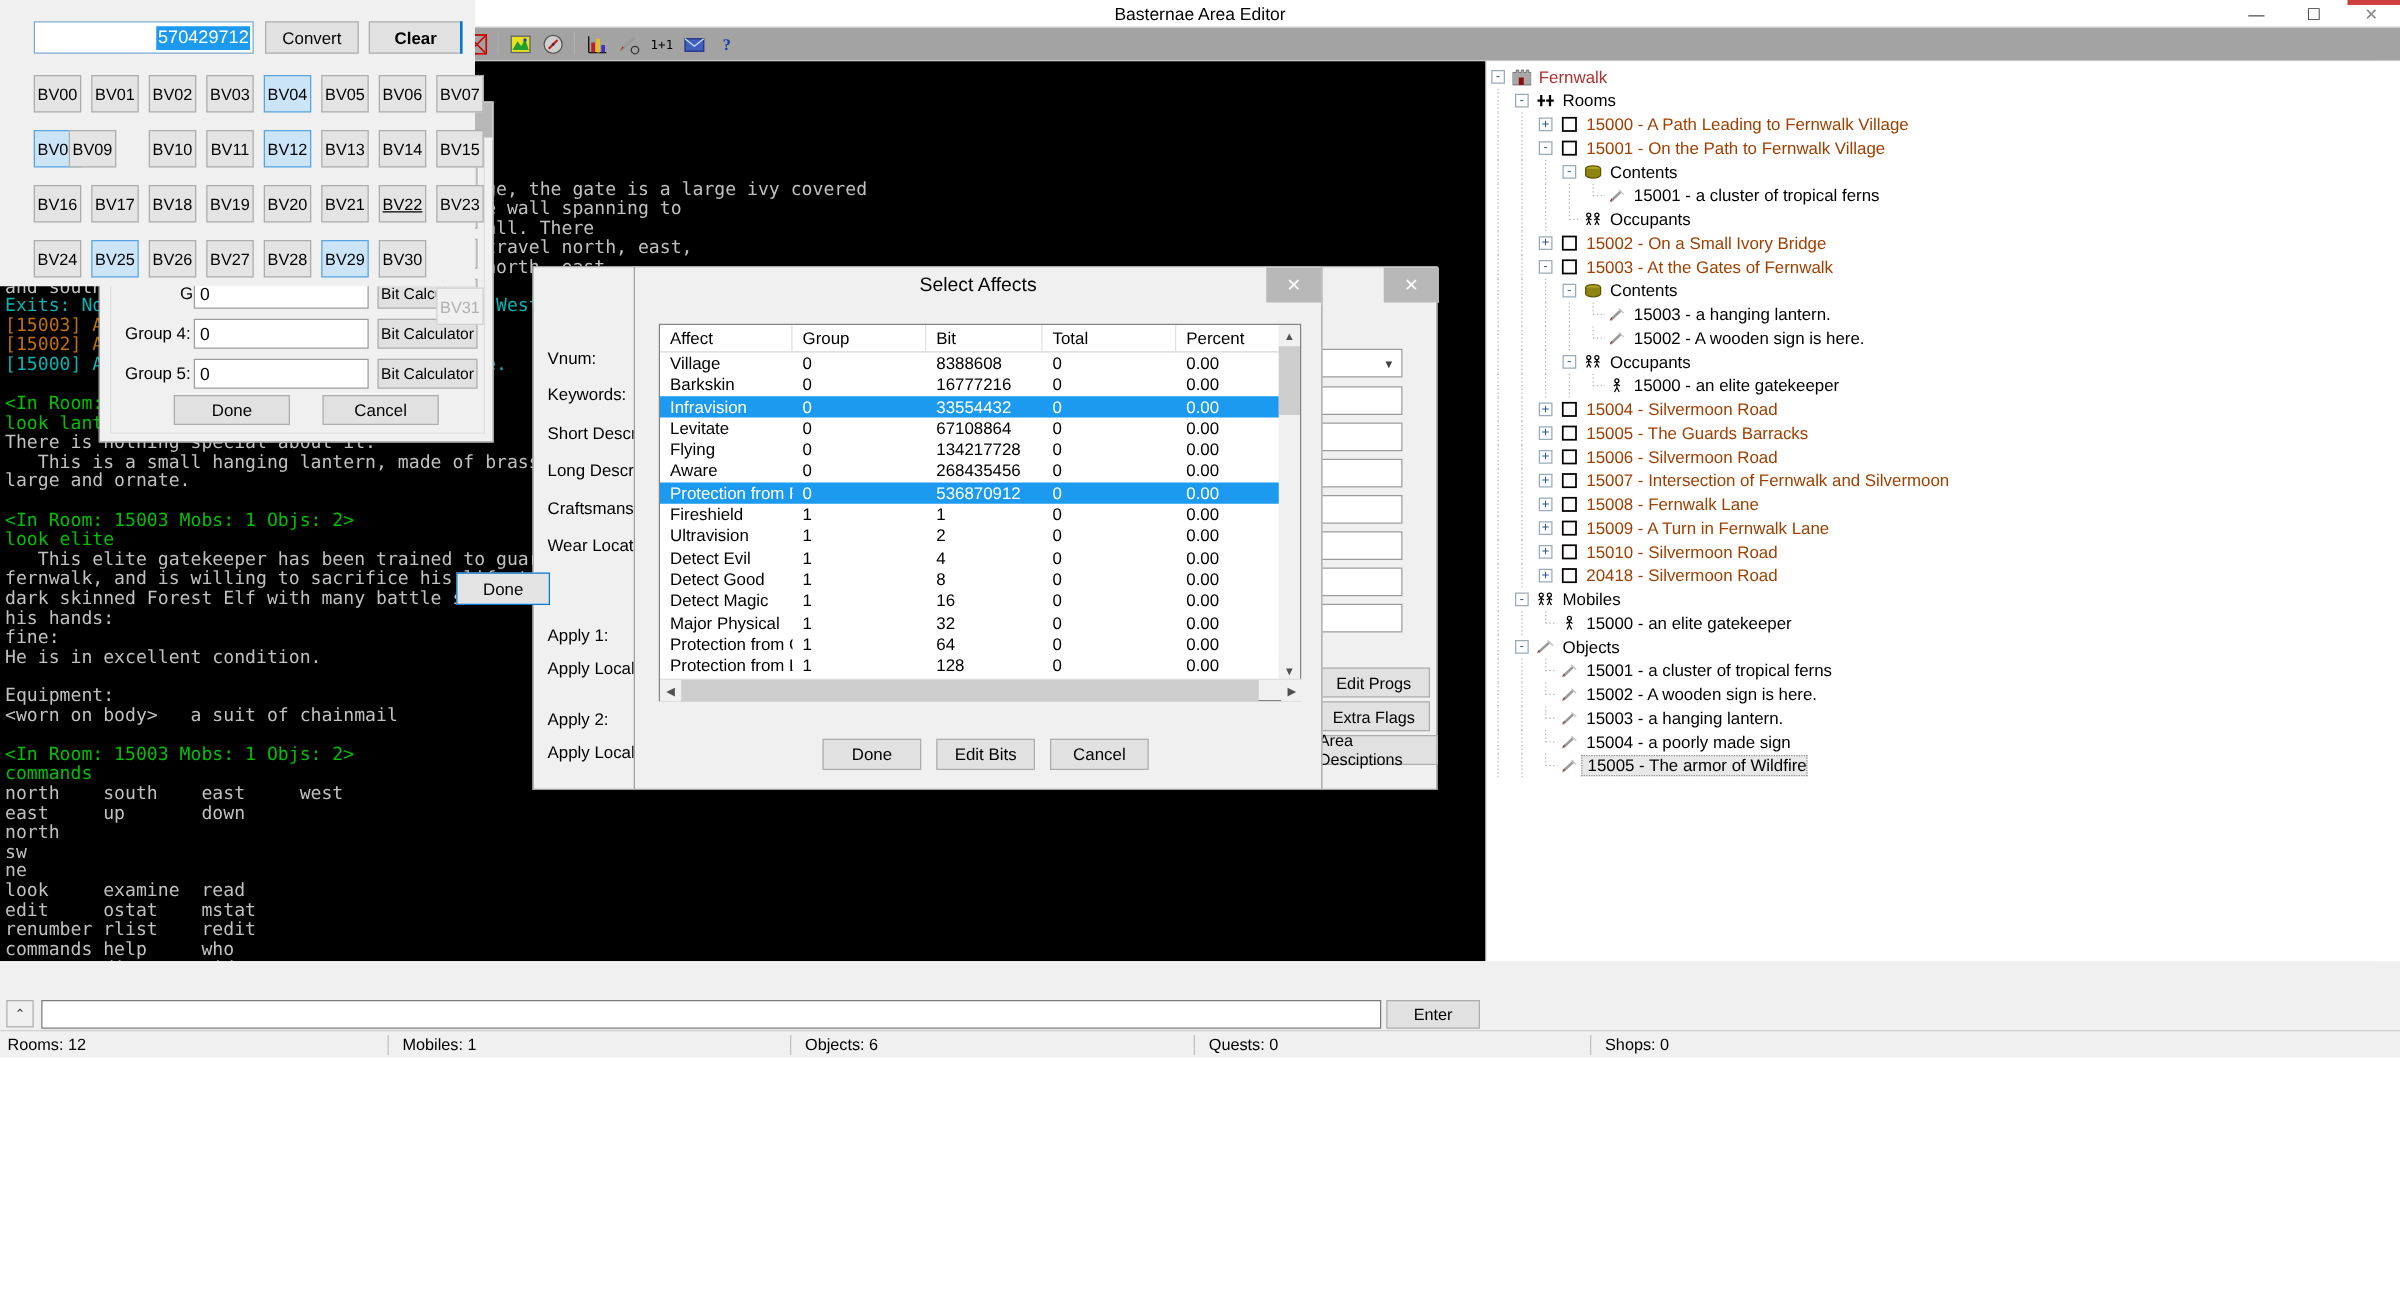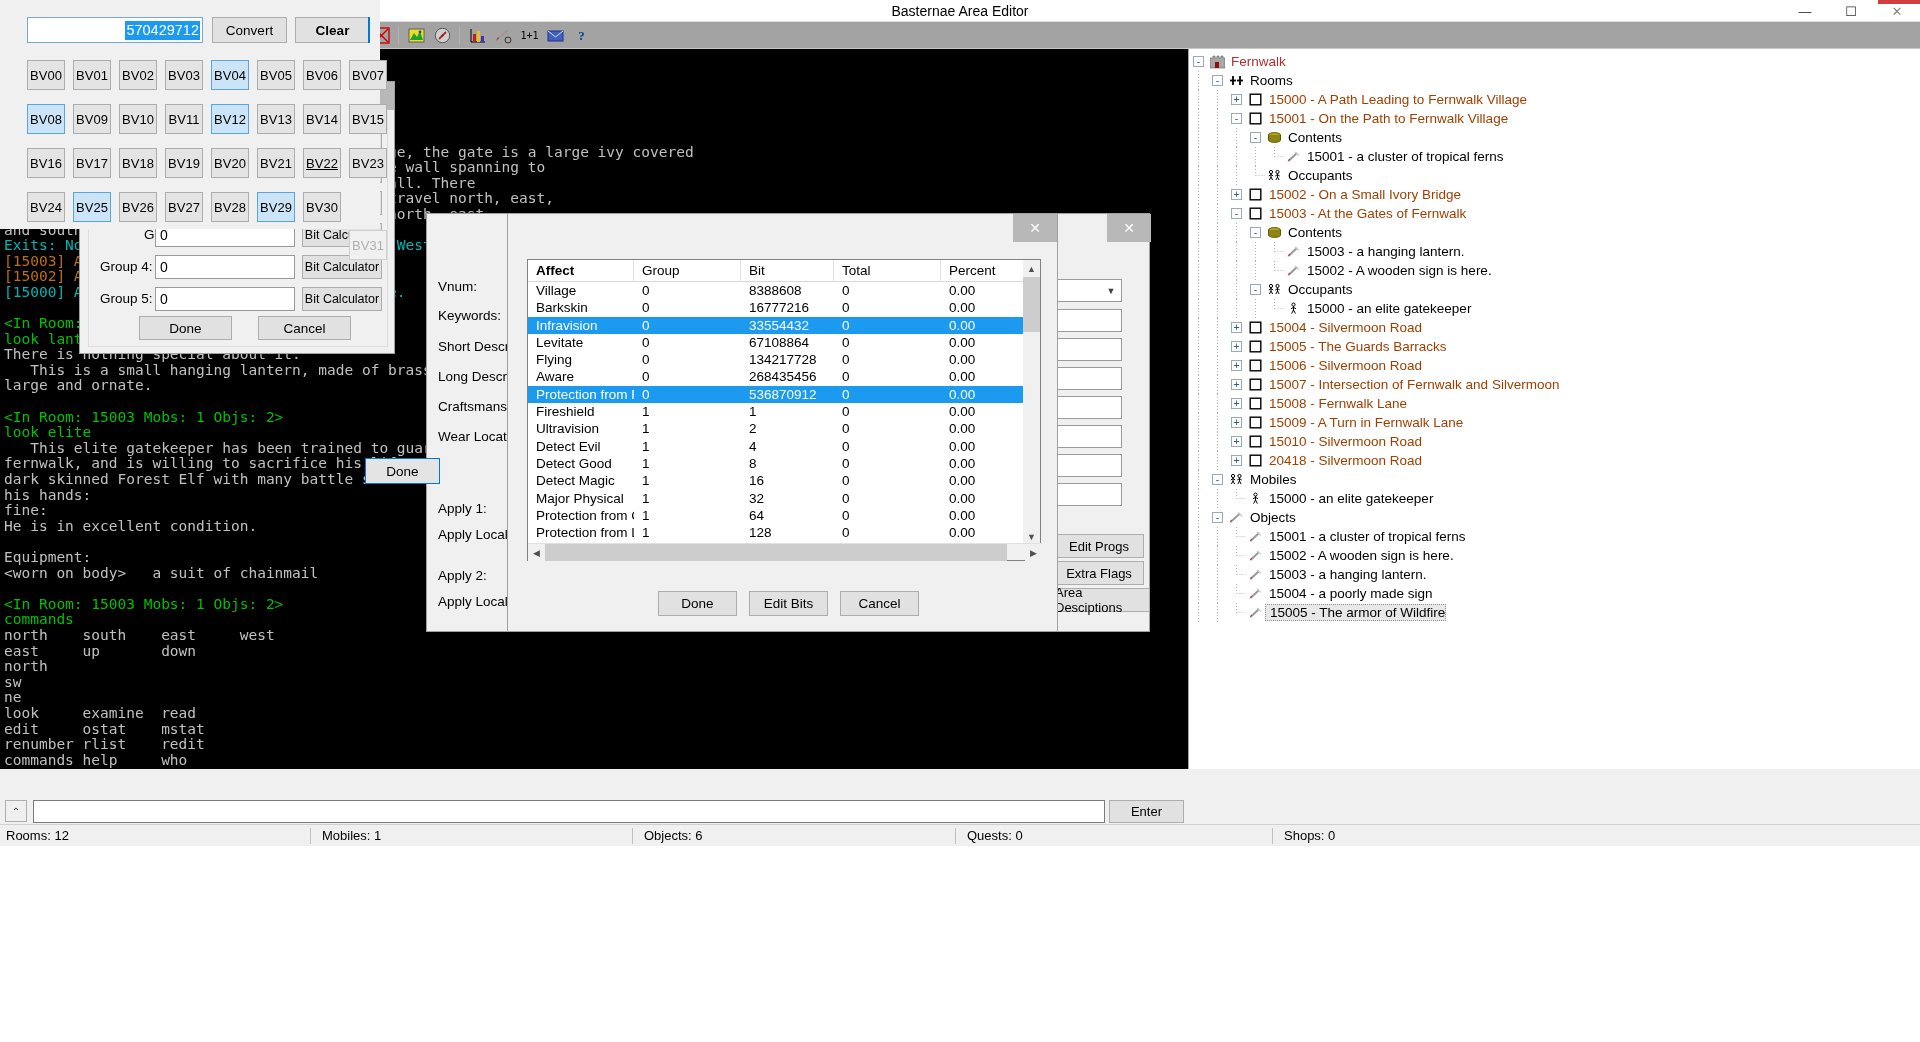--- a/index.html
+++ b/index.html
@@ -1115,24 +1115,25 @@
       <div class="btn" style="left: 222px; top: 173px; width: 80px; height: 24px; font-size: 12.5px;">Bit Calculator</div>
       <div class="lbl" style="left: 20px; top: 209px;">Group 5:</div>
       <div class="tbox" style="left: 75px; top: 205px; width: 140px; height: 24px;">0</div>
       <div class="btn" style="left: 222px; top: 205px; width: 80px; height: 24px; font-size: 12.5px;">Bit Calculator</div>
     </div>
   <div class="btn" style="left:59px; top:234px; width:93px; height:24px;">Done</div>
   <div class="btn" style="left:178px; top:234px; width:93px; height:24px;">Cancel</div>
 </div>
 
 <div class="dlg" id="selaff">
+  <div class="dlg-title">Select Affects</div>
   <div class="dlg-close">✕</div>
   <div id="lv">
     <div id="lv-head">
-        <div class="hc" style="left: 0px; width: 106px; font-weight: bold;">Affect</div>
+        <div class="hc" style="left: 0px; width: 106px;">Affect</div>
         <div class="hc" style="left: 106px; width: 107px;">Group</div>
         <div class="hc" style="left: 213px; width: 93px;">Bit</div>
         <div class="hc" style="left: 306px; width: 107px;">Total</div>
         <div class="hc" style="left: 413px; width: 84px;">Percent</div>
       </div>
     <div id="lv-rows">
         <div class="lvrow">
           <span class="c" style="left: 0px; width: 106px;">Village</span>
           <span class="c" style="left: 106px; width: 107px;">0</span>
           <span class="c" style="left: 213px; width: 93px;">8388608</span>
@@ -1274,21 +1275,21 @@
     <div id="bv-grid">
         <div class="bvbtn" style="left: 27px; top: 60px;">BV00</div>
         <div class="bvbtn" style="left: 73px; top: 60px;">BV01</div>
         <div class="bvbtn" style="left: 119px; top: 60px;">BV02</div>
         <div class="bvbtn" style="left: 165px; top: 60px;">BV03</div>
         <div class="bvbtn on" style="left: 211px; top: 60px;">BV04</div>
         <div class="bvbtn" style="left: 257px; top: 60px;">BV05</div>
         <div class="bvbtn" style="left: 303px; top: 60px;">BV06</div>
         <div class="bvbtn" style="left: 349px; top: 60px;">BV07</div>
         <div class="bvbtn on" style="left: 27px; top: 104px;">BV08</div>
-        <div class="bvbtn" style="left: 73px; top: 104px;">BV09</div>
+        <div class="bvbtn" style="left: 55px; top: 104px;">BV09</div>
         <div class="bvbtn" style="left: 119px; top: 104px;">BV10</div>
         <div class="bvbtn" style="left: 165px; top: 104px;">BV11</div>
         <div class="bvbtn on" style="left: 211px; top: 104px;">BV12</div>
         <div class="bvbtn" style="left: 257px; top: 104px;">BV13</div>
         <div class="bvbtn" style="left: 303px; top: 104px;">BV14</div>
         <div class="bvbtn" style="left: 349px; top: 104px;">BV15</div>
         <div class="bvbtn" style="left: 27px; top: 148px;">BV16</div>
         <div class="bvbtn" style="left: 73px; top: 148px;">BV17</div>
         <div class="bvbtn" style="left: 119px; top: 148px;">BV18</div>
         <div class="bvbtn" style="left: 165px; top: 148px;">BV19</div>

